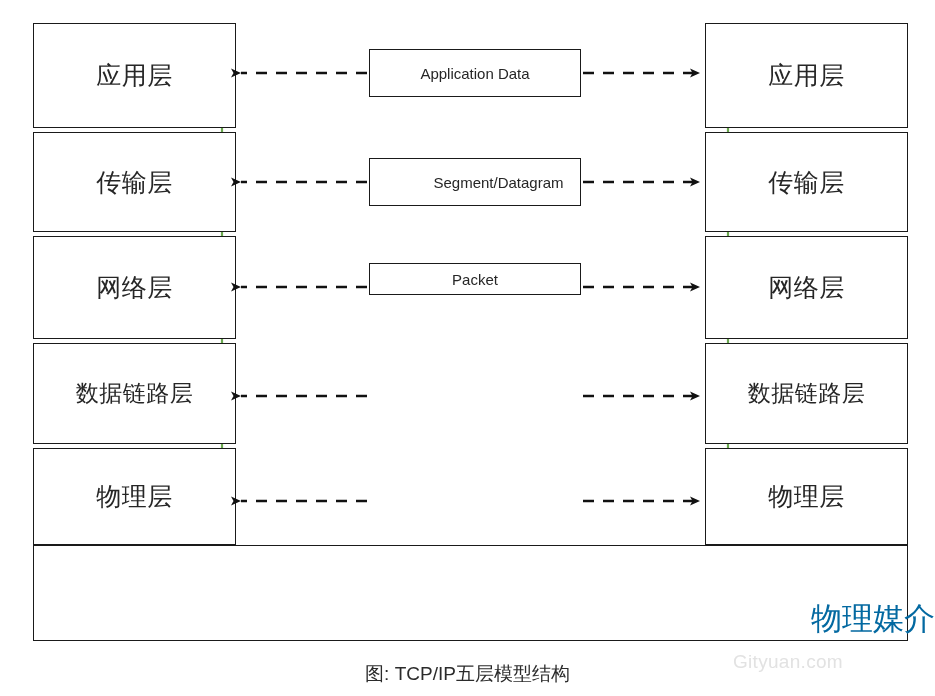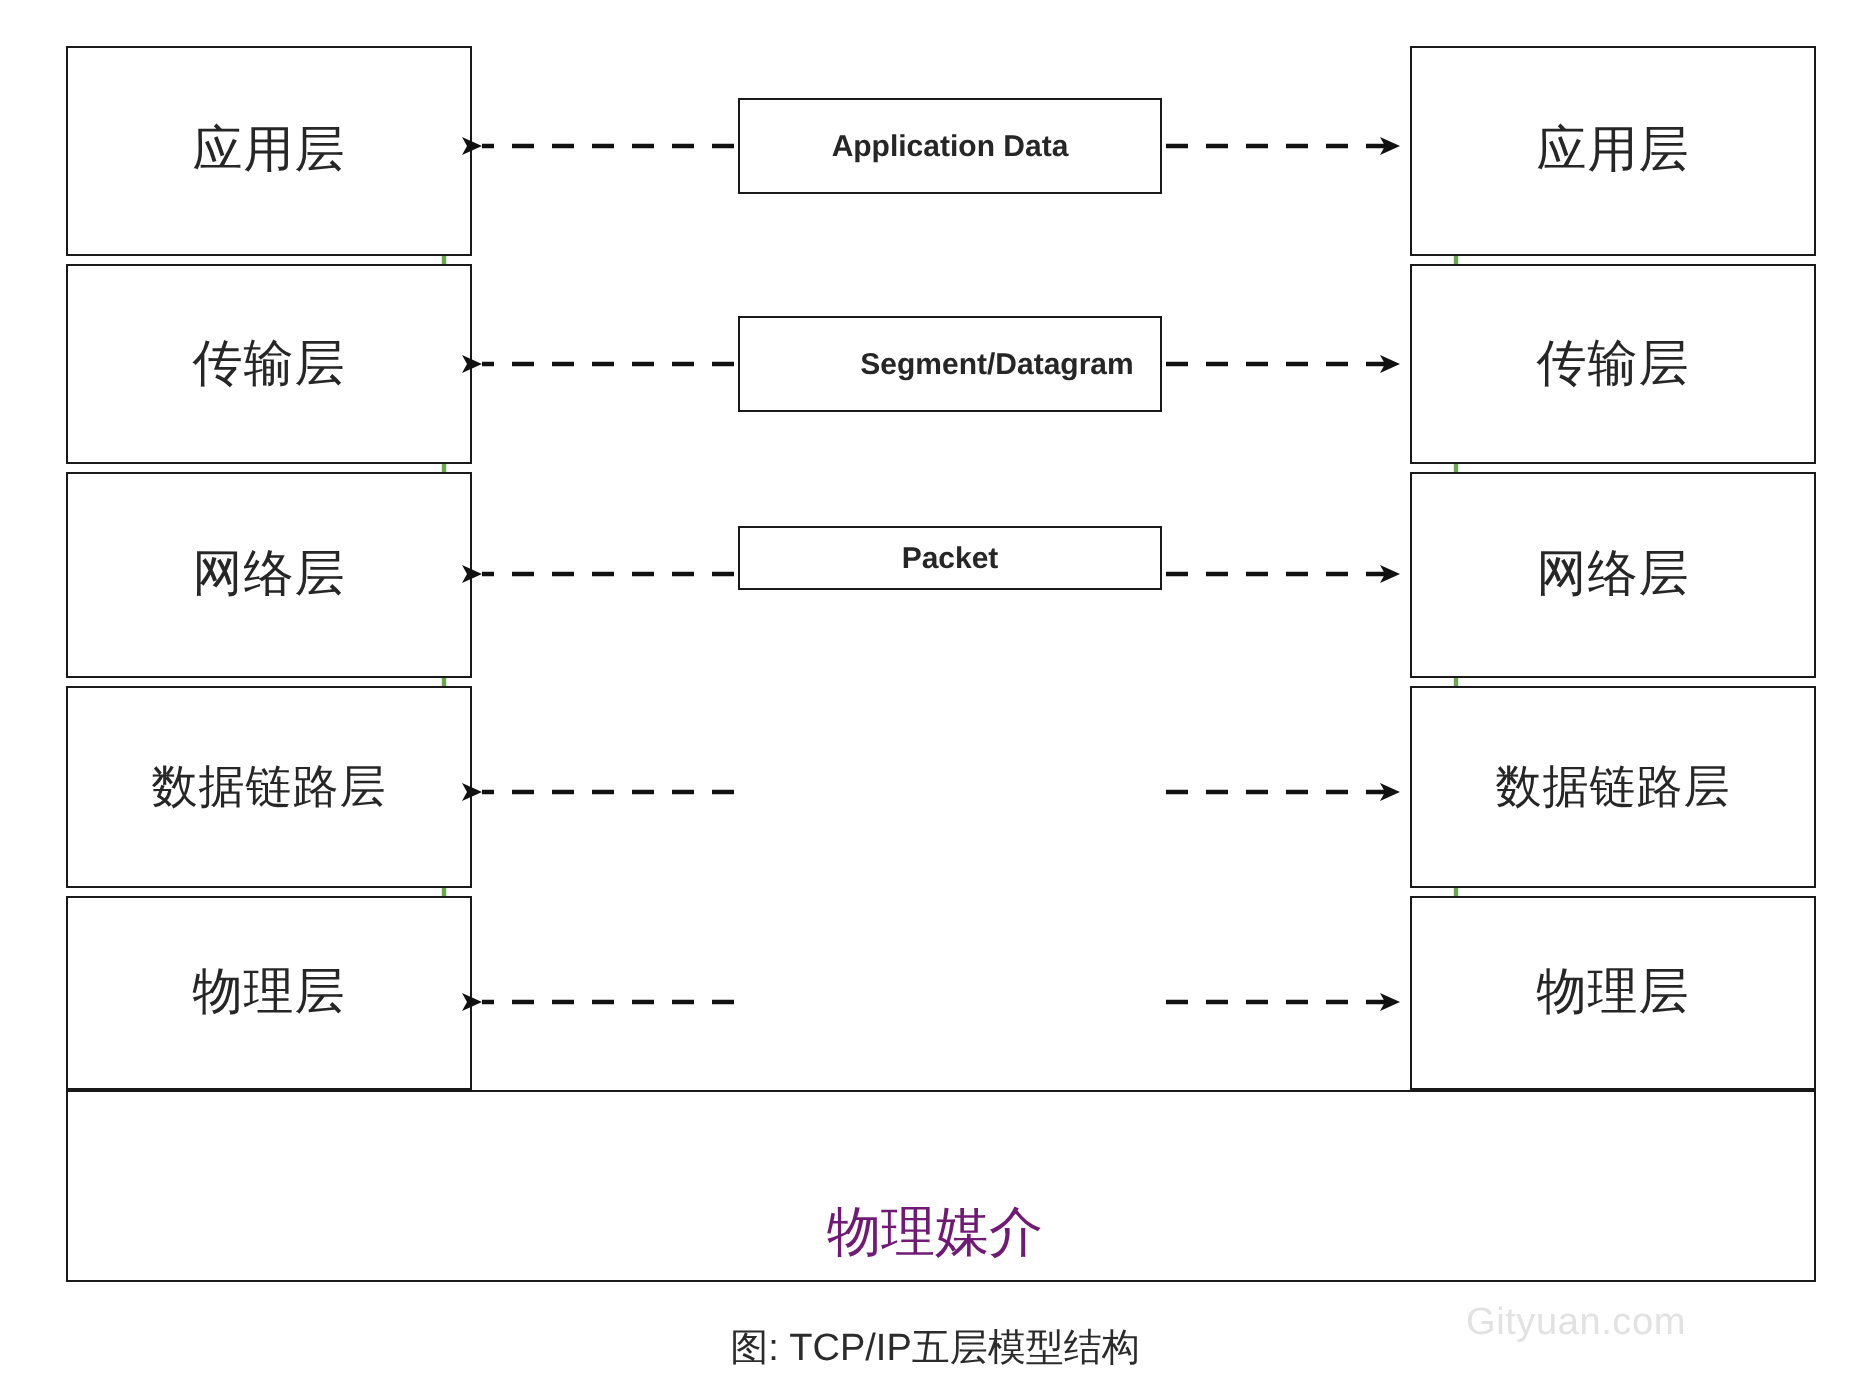--- a/index.html
+++ b/index.html
@@ -47,37 +47,36 @@
   .medium-box {
     position: absolute;
     box-sizing: border-box;
     border: 1.6px solid #1a1a1a;
     background: #ffffff;
     z-index: 2;
   }
   .medium-label {
     position: absolute;
     width: 100%;
-    text-align: center;
-    font-size: 27px;
-    color: #701a75;
+    text-align: right;
+    font-size: 31px;
+    color: #0369a1;
     white-space: nowrap;
     z-index: 6;
   }
 
   .pdu-box {
     position: absolute;
     box-sizing: border-box;
     border: 1.6px solid #1a1a1a;
     background: #ffffff;
     display: flex;
     align-items: center;
     justify-content: center;
     z-index: 5;
-    font-weight: bold;
   }
   .pdu-label {
     font-size: 15px;
     color: #262626;
     white-space: nowrap;
   }
 
   .svg-layer {
     position: absolute;
     left: 0; top: 0;

